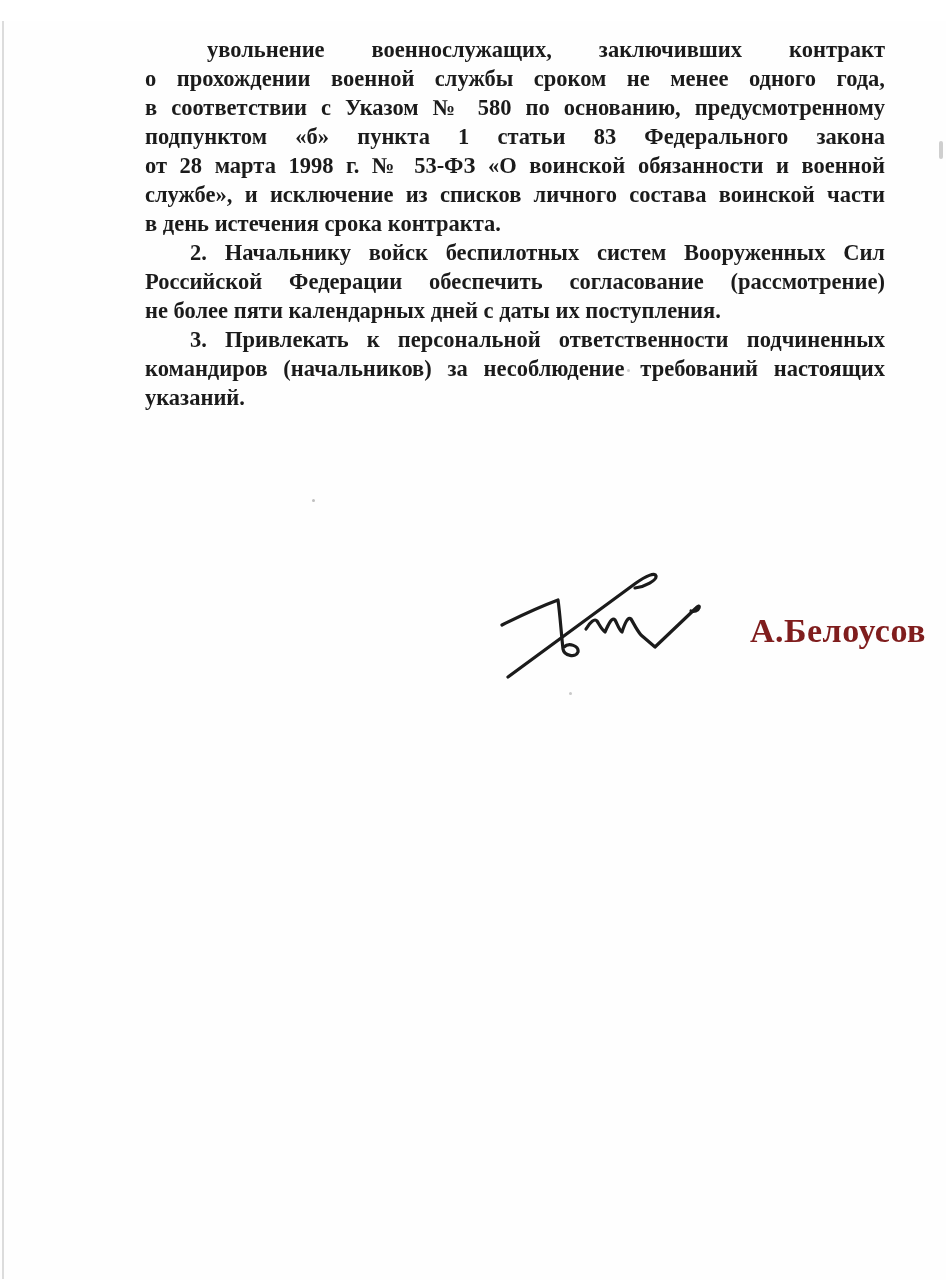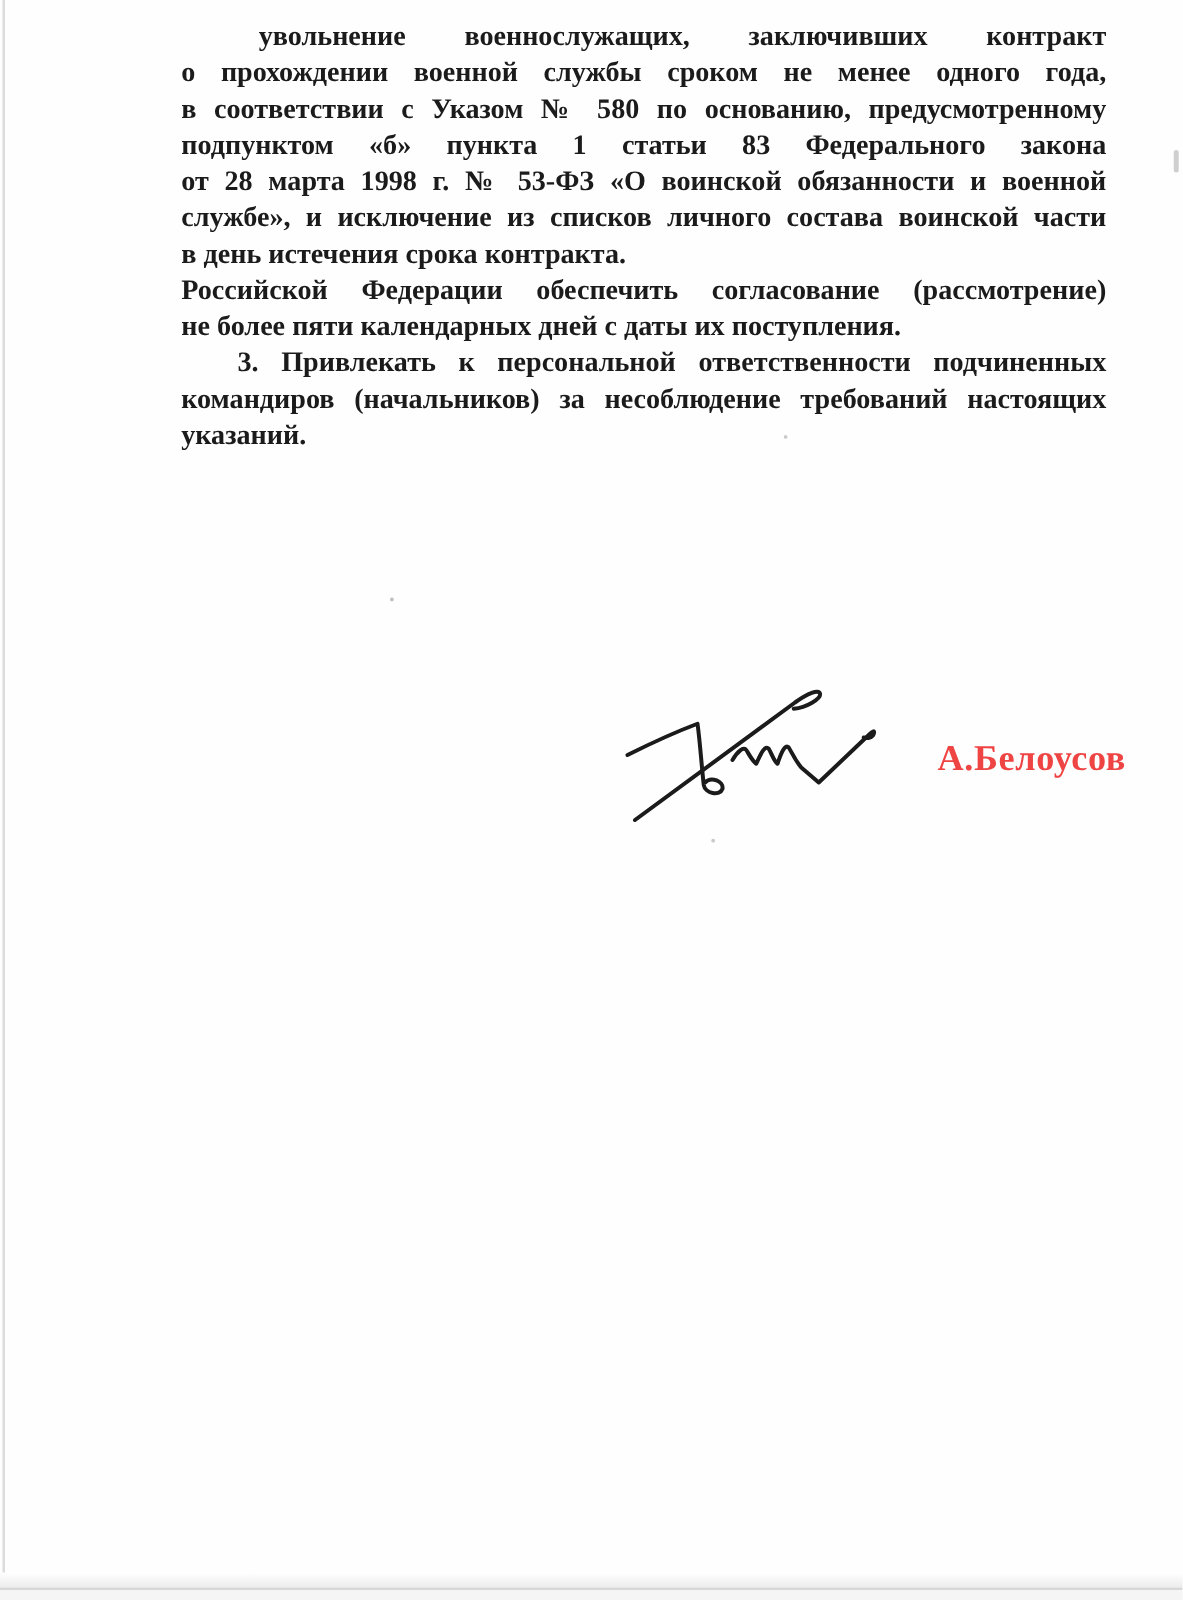--- a/index.html
+++ b/index.html
@@ -11,20 +11,21 @@
     width: 946px;
     height: 1280px;
     position: relative;
     overflow: hidden;
     font-family: "Liberation Serif", "DejaVu Serif", serif;
   }
   .page {
     position: absolute;
     inset: 0;
     background: #fefefe;
+    margin-top: 21px;
   }
   .edge-left {
     position: absolute;
     left: 2px; top: 0;
     width: 2px; height: 1268px;
     background: #dcdcdc;
   }
   .edge-bottom-fade {
     position: absolute;
     left: 0; top: 1258px;
@@ -64,24 +65,24 @@
     text-align-last: left;
   }
   .sig-svg {
     position: absolute;
     left: 478px; top: 538px;
     width: 320px; height: 150px;
   }
   .sig-name {
     position: absolute;
     left: 750px; top: 591px;
-    font-size: 29px;
+    font-size: 34px;
     font-weight: 700;
     letter-spacing: 0.5px;
-    color: #ef4444;
+    color: #7f1d1d;
   }
   .speck {
     position: absolute;
     border-radius: 50%;
     background: #bfbfbf;
   }
   .speck.s1 { left: 312px; top: 478px; width: 3px; height: 3px; }
   .speck.s2 { left: 627px; top: 348px; width: 3px; height: 3px; background: #cacaca; }
   .speck.s3 { left: 569px; top: 671px; width: 3px; height: 3px; background: #c9c9c9; }
   .artifact-right {
@@ -106,20 +107,21 @@
       <div class="para">
         <div class="line" style="padding-left: 62px;">увольнение военнослужащих, заключивших контракт</div>
         <div class="line">о прохождении военной службы сроком не менее одного года,</div>
         <div class="line">в соответствии с Указом № 580 по основанию, предусмотренному</div>
         <div class="line">подпунктом «б» пункта 1 статьи 83 Федерального закона</div>
         <div class="line">от 28 марта 1998 г. № 53-ФЗ «О воинской обязанности и военной</div>
         <div class="line">службе», и исключение из списков личного состава воинской части</div>
         <div class="line last">в день истечения срока контракта.</div>
       </div>
       <div class="para">
+        <div class="line" style="padding-left: 45px;">2. Начальнику войск беспилотных систем Вооруженных Сил</div>
         <div class="line">Российской Федерации обеспечить согласование (рассмотрение)</div>
         <div class="line last">не более пяти календарных дней с даты их поступления.</div>
       </div>
       <div class="para">
         <div class="line" style="padding-left: 45px;">3. Привлекать к персональной ответственности подчиненных</div>
         <div class="line">командиров (начальников) за несоблюдение требований настоящих</div>
         <div class="line last">указаний.</div>
       </div>
     </div>
 

